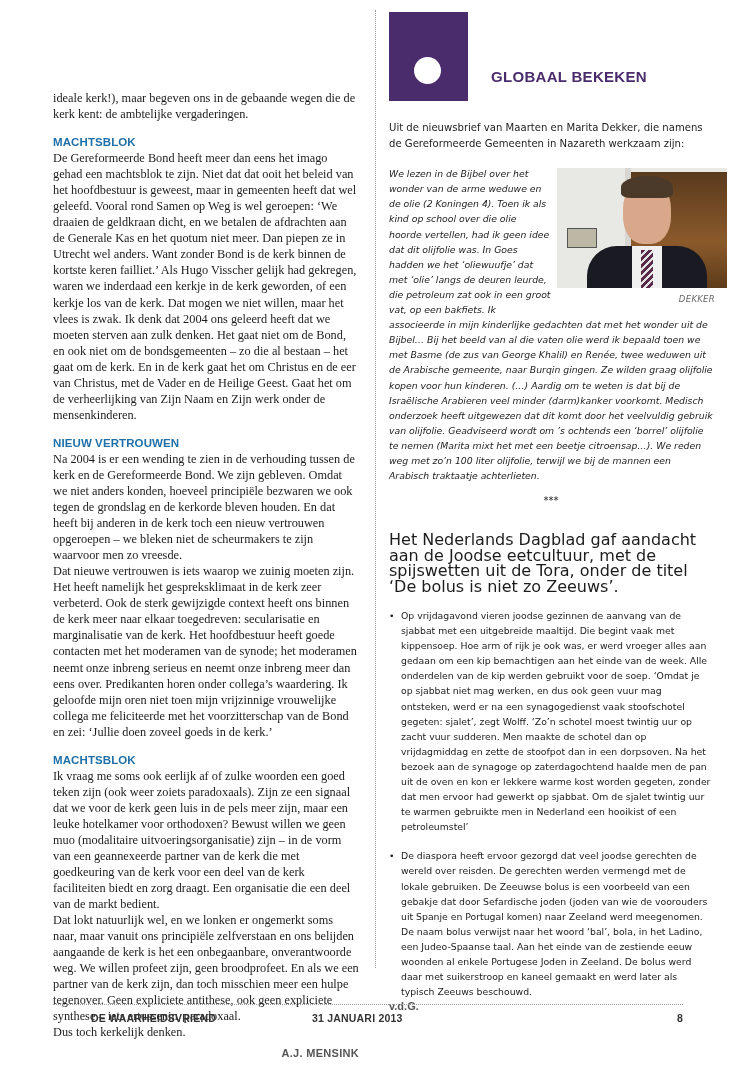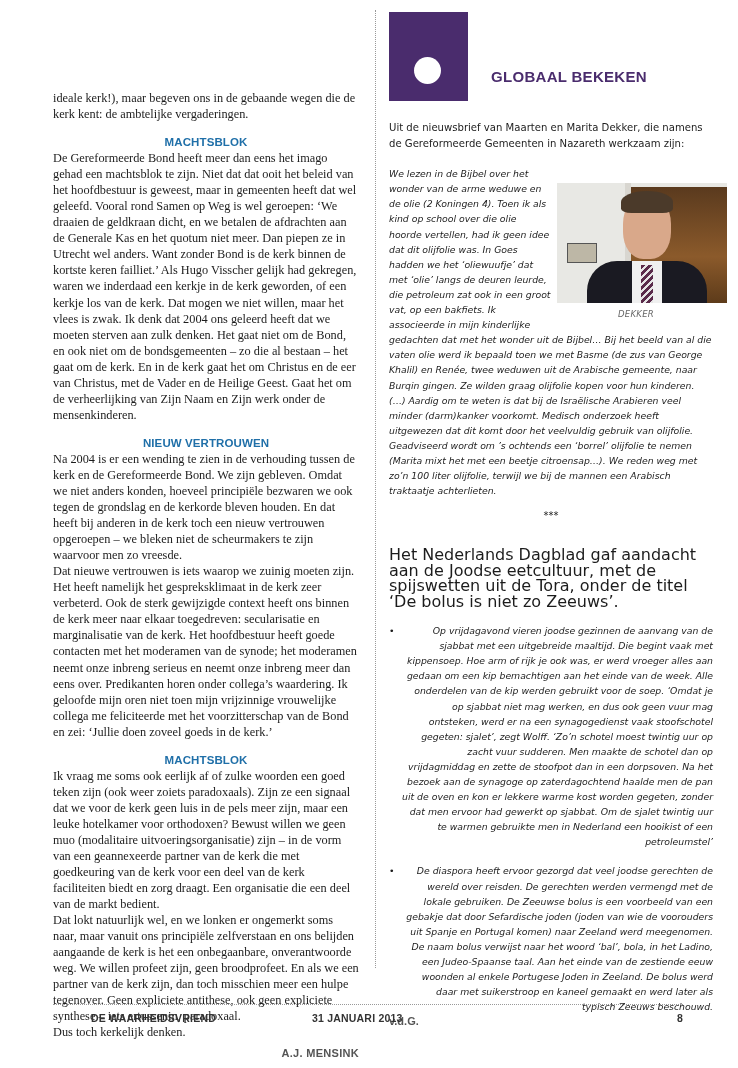--- a/index.html
+++ b/index.html
@@ -1,48 +1,48 @@
 <!DOCTYPE html>
 <html><head>
 <meta charset="utf-8">
 <style>
   html, body { margin: 0; padding: 0; background: #ffffff; }
   body { width: 738px; height: 1068px; position: relative; overflow: hidden; color: #1c1c1c; }
   .left-col { position: absolute; left: 53px; top: 90px; width: 306px;
     font-family: "Liberation Serif", serif; font-size: 12.3px; line-height: 16.05px; }
   .left-col p { margin: 0; }
   .left-col h3 { margin: 12px 0 0 0; font-family: "Liberation Sans", sans-serif; font-weight: bold;
-    font-size: 11.5px; line-height: 16px; color: #1f6fa8; letter-spacing: 0.1px; text-align: center; }
+    font-size: 11.5px; line-height: 16px; color: #1f6fa8; letter-spacing: 0.1px; }
   .sig { text-align: right; font-family: "Liberation Sans", sans-serif; font-weight: bold;
     font-size: 11px; color: #555; margin-top: 4px !important; letter-spacing: 0.3px; }
   .divider { position: absolute; left: 375px; top: 10px; height: 958px; border-left: 1px dotted #999; }
   .logo-box { position: absolute; left: 389px; top: 12px; width: 79px; height: 89px; background: #4a2c6d; }
   .logo-dot { position: absolute; left: 25px; top: 45px; width: 27px; height: 27px; border-radius: 50%; background: #fff; }
   .section-title { position: absolute; left: 491px; top: 68px; font-family: "Liberation Sans", sans-serif;
     font-weight: bold; font-size: 15px; color: #4a2c6d; letter-spacing: 0.3px; }
   .right-col { position: absolute; left: 389px; top: 120px; width: 324px;
     font-family: "DejaVu Sans", sans-serif; font-size: 9.6px; line-height: 15.2px; color: #1c1c1c; }
   .right-col p { margin: 0; }
   .intro { font-size: 10.1px; line-height: 15.6px; }
   .quote { font-style: italic; margin-top: 15px !important; font-size: 9.3px; line-height: 15.1px; }
-  .photo-wrap { float: right; width: 158px; margin: 17px -2px 2px 6px; text-align: center; }
+  .photo-wrap { float: right; width: 158px; margin: 2px -2px 2px 6px; text-align: right; }
   .photo { width: 170px; height: 120px; position: relative; overflow: hidden; background: #e8e8e4; }
   .photo .door { position: absolute; right: 0; top: 4px; width: 100px; height: 116px; background: linear-gradient(180deg,#5a3a1e,#8b5a2b 60%,#5d3b1a); }
   .photo .door-frame { position: absolute; right: 96px; top: 0; width: 6px; height: 120px; background: #d8d6d0; }
   .photo .plaque { position: absolute; left: 10px; top: 60px; width: 28px; height: 18px; background: #bdb7a6; border: 1px solid #555; }
   .photo .suit { position: absolute; left: 30px; top: 78px; width: 120px; height: 50px; background: #1a1a22; border-radius: 30px 30px 0 0; }
   .photo .shirt { position: absolute; left: 75px; top: 78px; width: 30px; height: 45px; background: #f0f0f0; }
   .photo .tie { position: absolute; left: 84px; top: 82px; width: 12px; height: 42px; background: repeating-linear-gradient(135deg,#5a2a4a 0 3px,#e5e5e5 3px 5px); }
   .photo .face { position: absolute; left: 66px; top: 12px; width: 48px; height: 64px; background: #d9a88a; border-radius: 45% 45% 42% 42%; }
   .photo .hair { position: absolute; left: 64px; top: 8px; width: 52px; height: 22px; background: #4b3a2a; border-radius: 50% 50% 20% 20%; }
   .caption { font-size: 8.5px; color: #666; margin-top: 4px; letter-spacing: 0.3px; }
   .stars { text-align: center; margin-top: 10px !important; font-size: 10px; }
   .para2 { margin-top: 24px !important; font-size: 16px; line-height: 15.4px; }
   ul.bullets { margin: 14px 0 0 0; padding: 0; list-style: none; }
-  ul.bullets li { position: relative; padding-left: 12px; font-style: italic; font-size: 9.3px; line-height: 15.1px; margin-bottom: 14px; text-align: right; }
+  ul.bullets li { position: relative; padding-left: 12px; font-size: 9.3px; line-height: 15.1px; margin-bottom: 14px; }
   ul.bullets li::before { content: "•"; position: absolute; left: 0; top: 0; font-style: normal; }
   .sig-right { text-align: left; font-family: "Liberation Sans", sans-serif; font-weight: bold; font-size: 11px; color: #555; margin-top: -14px !important; }
   .footer-line { position: absolute; left: 53px; top: 1004px; width: 630px; border-top: 1px dotted #999; }
   .footer { position: absolute; left: 53px; top: 1012px; width: 630px; font-family: "Liberation Sans", sans-serif;
     font-weight: bold; font-size: 10.5px; color: #333; letter-spacing: 0.2px; }
   .footer .pub { position: absolute; left: 0; margin-left: 38px; }
   .footer .date { position: absolute; left: 259px; }
   .footer .page { position: absolute; right: 0; }
 </style>
 </head>

